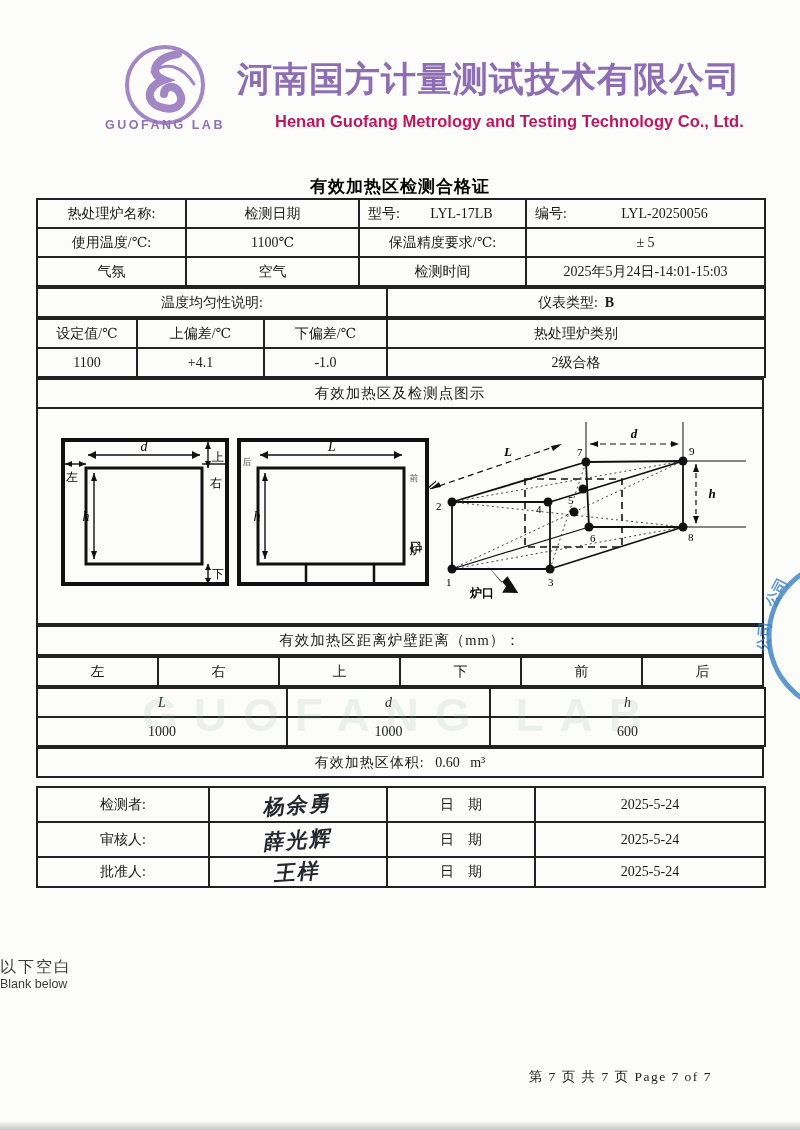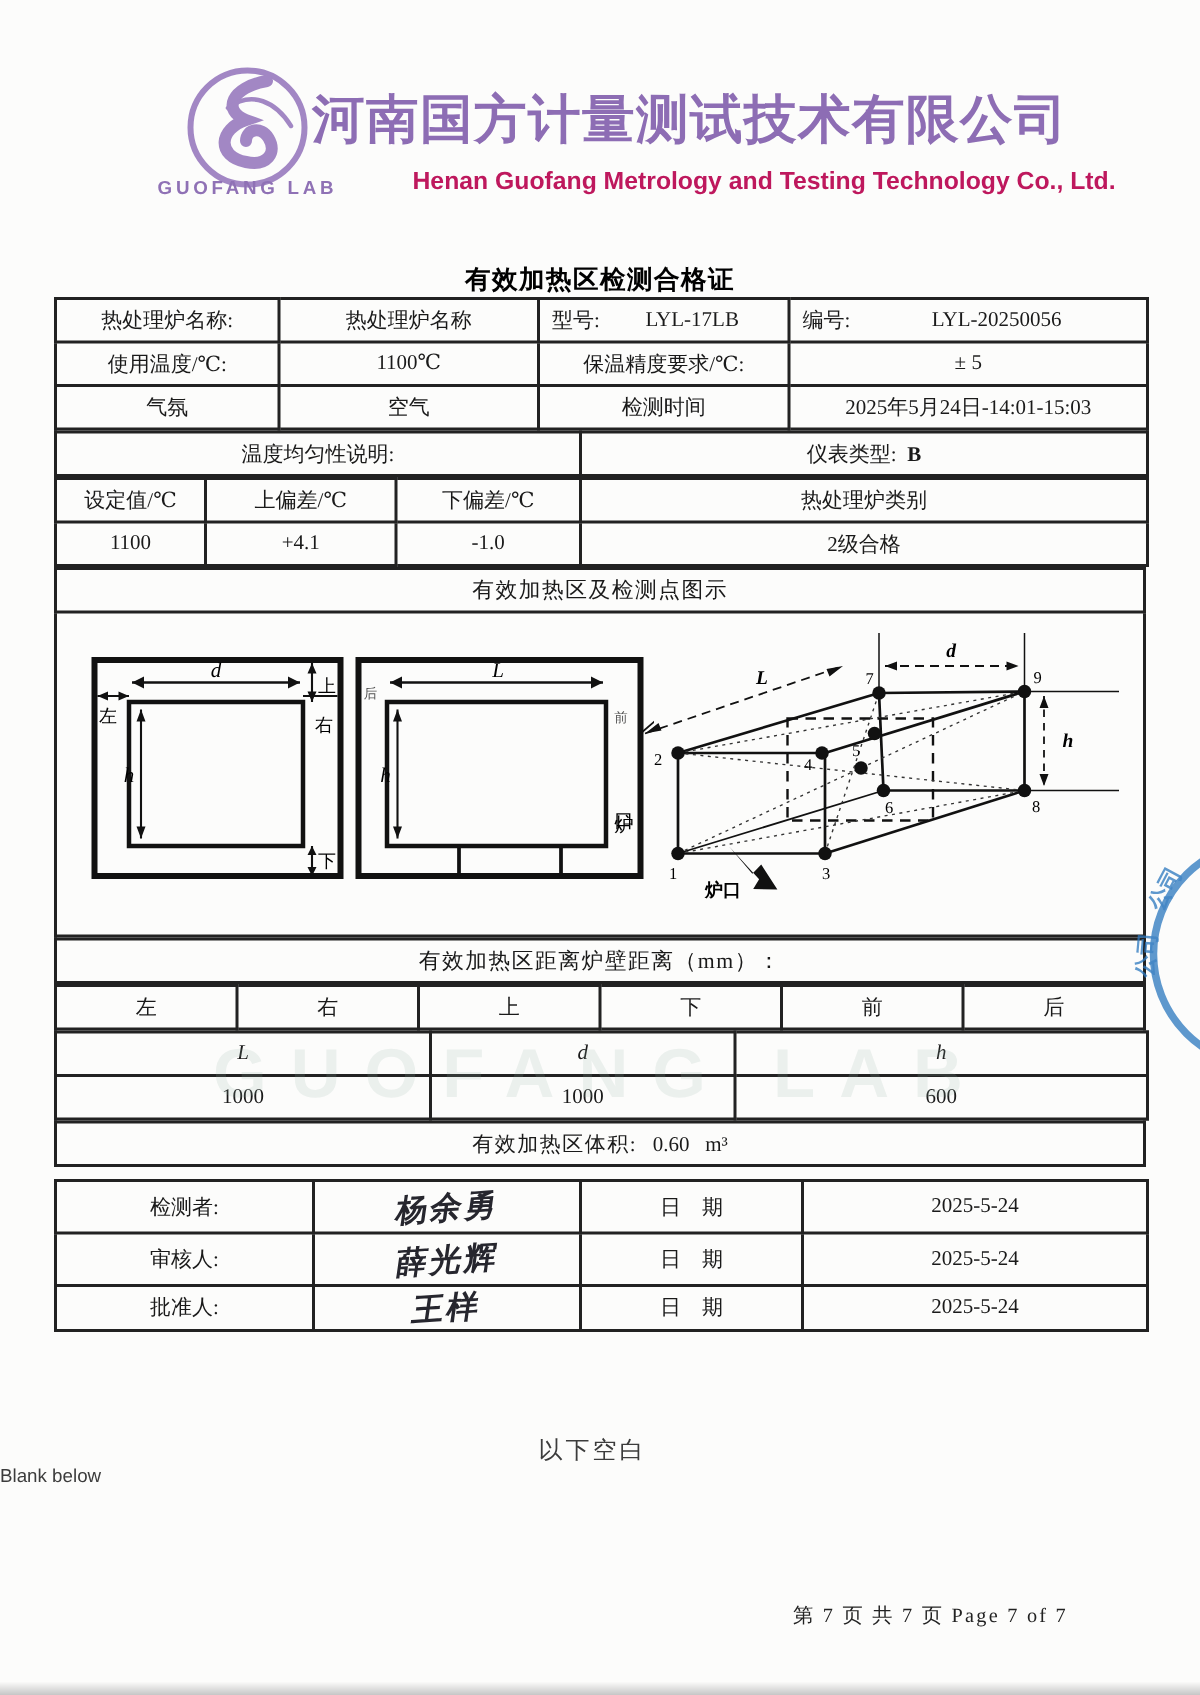--- a/index.html
+++ b/index.html
@@ -13,21 +13,21 @@
 
   
   .logo-svg{position:absolute;left:122px;top:42px;}
   .logo-text{
     position:absolute;left:90px;top:118px;width:150px;
     font-family:"Liberation Sans","DejaVu Sans",sans-serif;
     font-size:12.5px;font-weight:bold;letter-spacing:2.5px;
     color:#8f71b5;text-align:center;
   }
   .company-cn{
-    position:absolute;left:208px;top:56px;width:520px;
+    position:absolute;left:237px;top:56px;width:520px;
     font-size:35px;font-weight:bold;letter-spacing:1px;
     color:#8d6db4;white-space:nowrap;
   }
   .company-en{
     position:absolute;left:227px;top:112px;width:540px;
     font-family:"Liberation Sans","DejaVu Sans",sans-serif;
     font-size:16.5px;font-weight:bold;color:#be185d;white-space:nowrap;margin-left:48px;
   }
   .doc-title{
     position:absolute;left:0;top:175px;width:800px;text-align:center;
@@ -50,21 +50,21 @@
   .ital{font-style:italic;font-family:"Liberation Serif",serif;}
   .diagram-cell{height:214px;position:relative;padding:0;}
   .sig{
     display:inline-block;font-size:21px;font-weight:bold;color:#26262e;
     transform:rotate(-4deg) skewX(-12deg);letter-spacing:2px;
   }
   .vol-line{letter-spacing:1px;}
   .gap{height:8px;}
 
   
-  .blank-cn{position:absolute;left:0;top:957px;width:790px;text-align:center;
+  .blank-cn{position:absolute;left:0;top:957px;width:790px;text-align:left;
     font-size:16px;color:#3c3c3c;letter-spacing:2px;}
   .blank-en{position:absolute;left:0;top:977px;width:790px;text-align:left;
     font-family:"Liberation Sans","DejaVu Sans",sans-serif;
     font-size:12.5px;color:#3c3c3c;}
   .page-num{position:absolute;right:88px;top:1068px;
     font-size:13.5px;letter-spacing:1.5px;color:#222;}
 
   
   .watermark{
     position:absolute;left:0;top:688px;width:800px;text-align:center;
@@ -96,21 +96,21 @@
   <table>
     <colgroup>
         <col style="width:149px">
         <col style="width:173px">
         <col style="width:167px">
         <col style="width:239px">
       </colgroup>
     <tbody>
         <tr>
       <td class="lbl">热处理炉名称:</td>
-      <td>热处理炉名称</td>
+      <td>检测日期</td>
       <td>
         <div class="flexcell">
           <span class="fl-label">型号:</span>
           <span class="fl-value">LYL-17LB</span>
         </div>
       </td>
       <td>
         <div class="flexcell">
           <span class="fl-label">编号:</span>
           <span class="fl-value">LYL-20250056</span>

